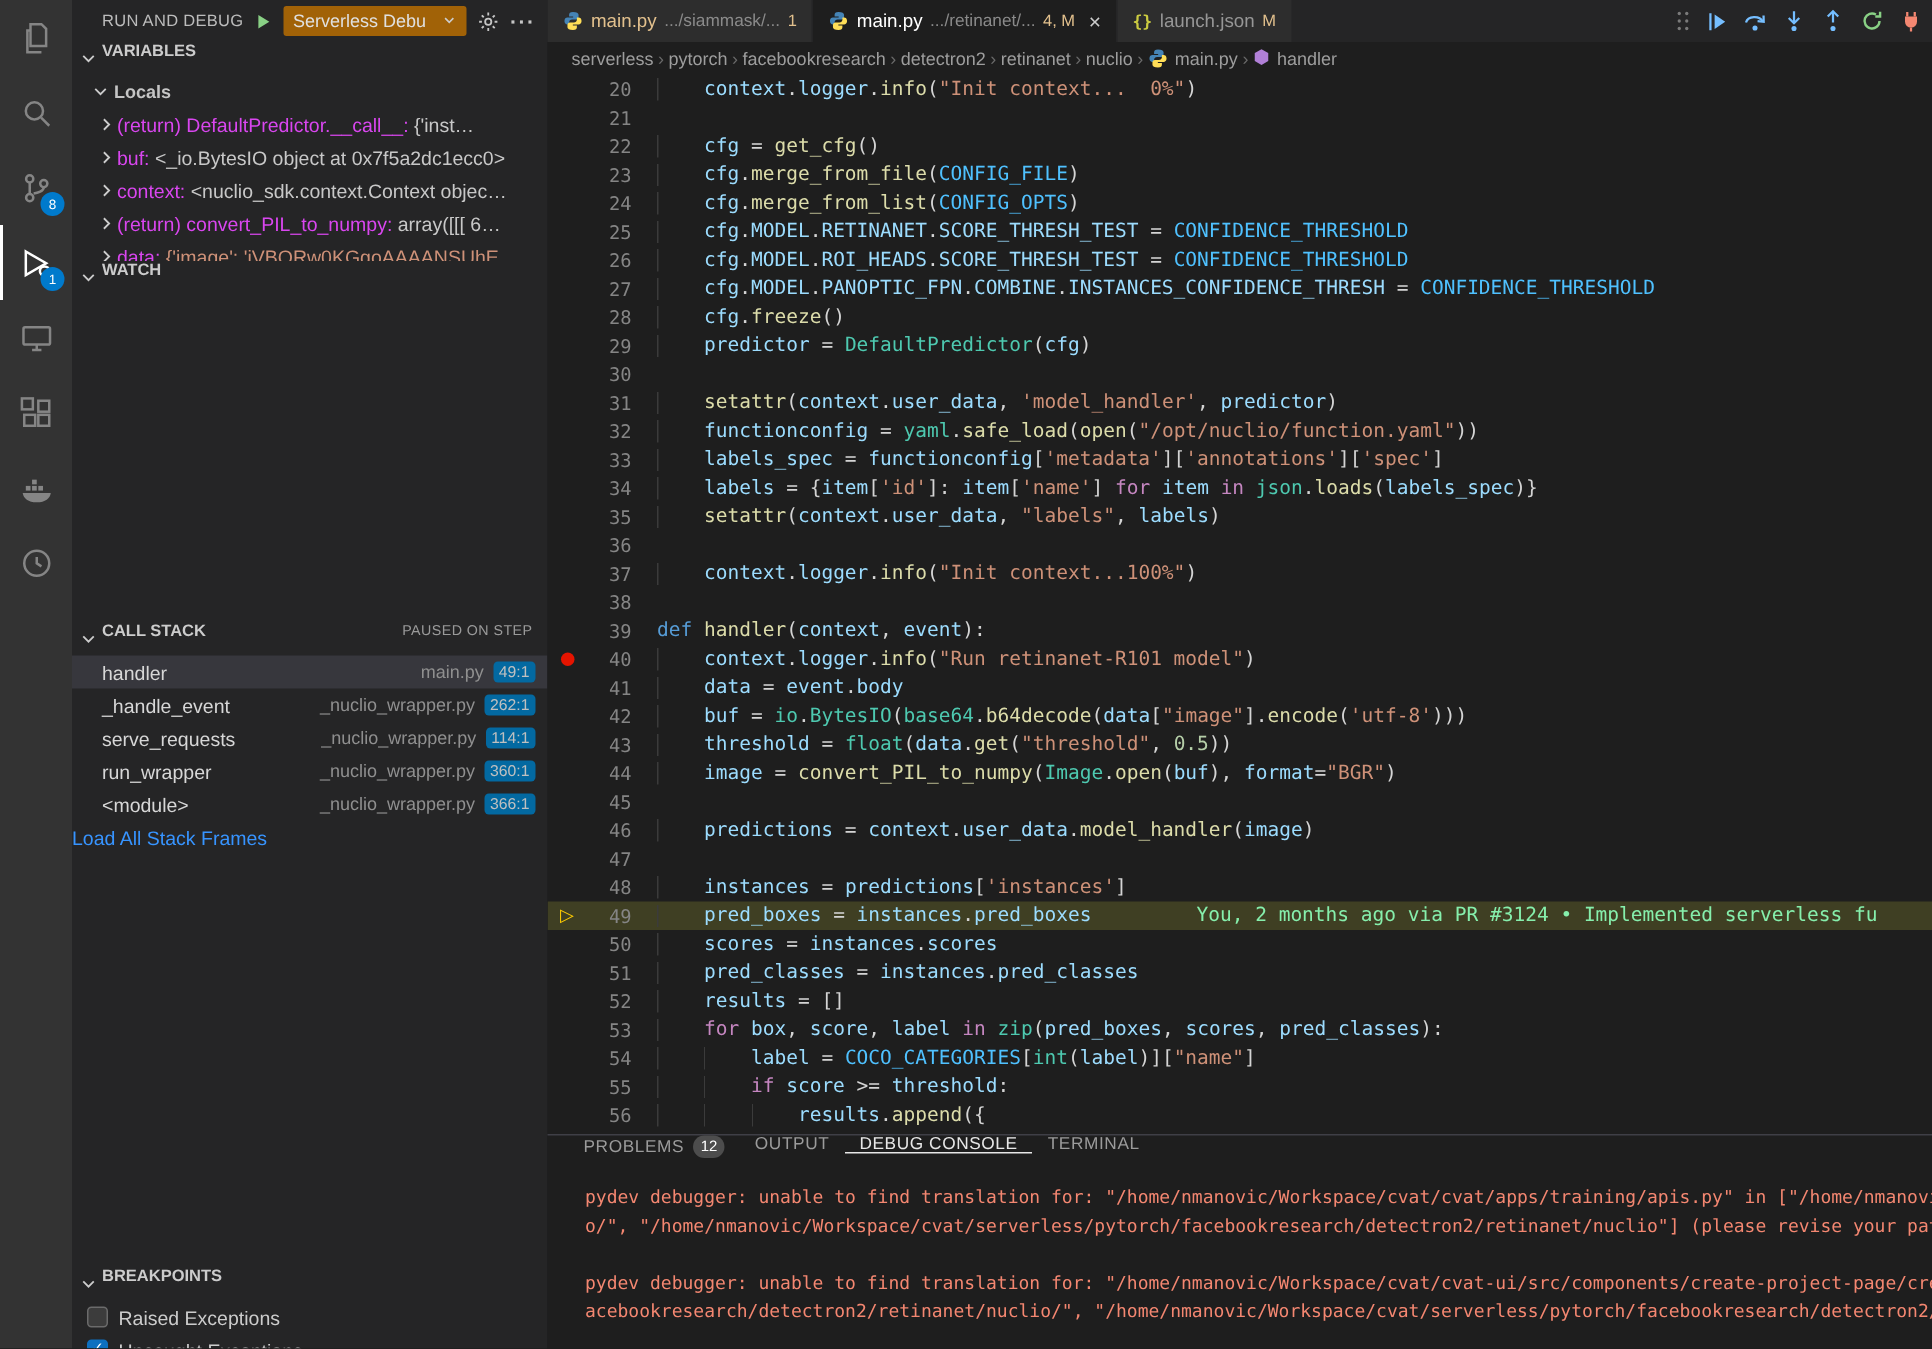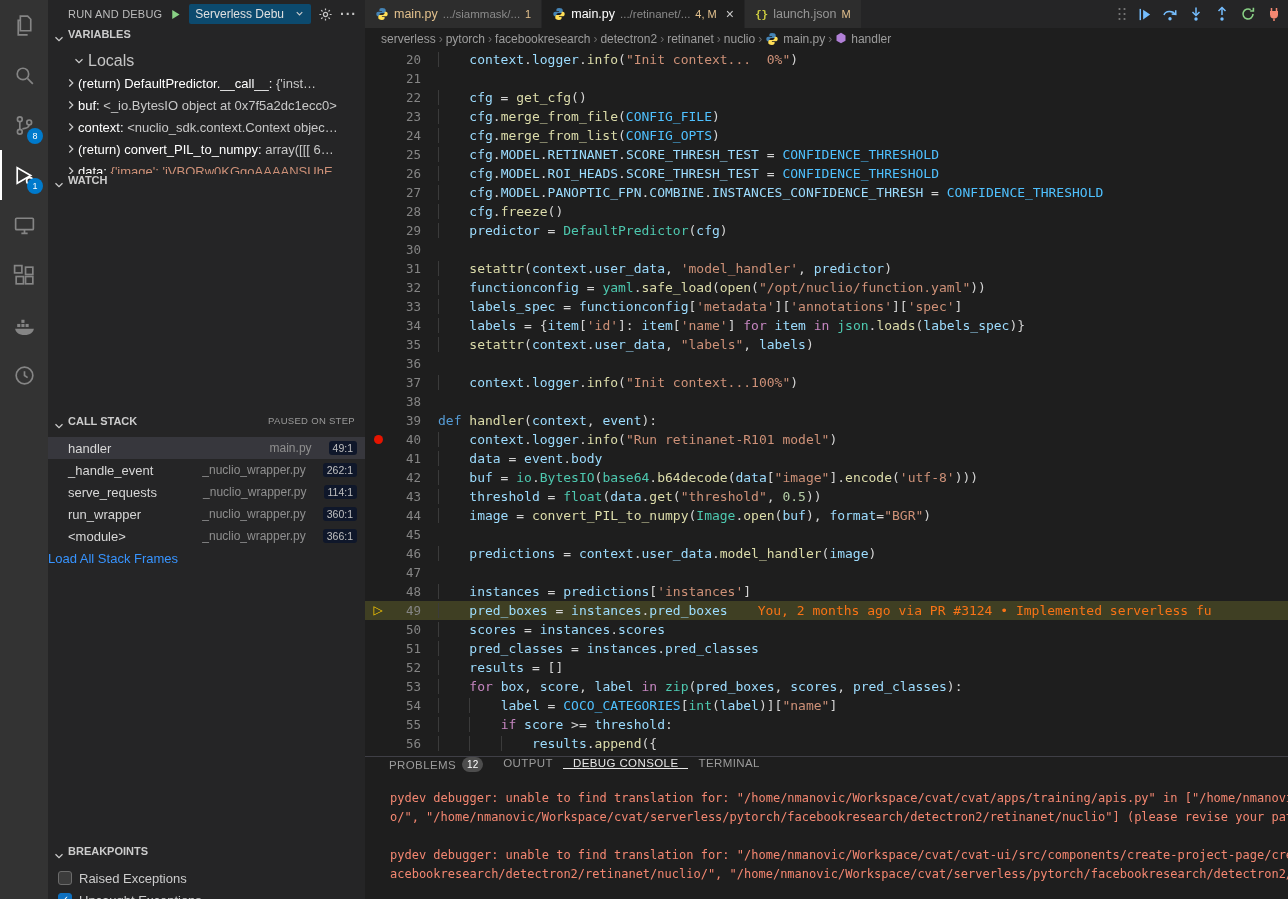--- a/index.html
+++ b/index.html
@@ -11,41 +11,41 @@
   .activitybar{width:48px;flex:none;background:#333333;display:flex;flex-direction:column}
   .ab-item{width:48px;height:50px;display:flex;align-items:center;justify-content:center;color:#858585;position:relative;cursor:pointer}
   .ab-item.active{color:#ffffff;box-shadow:inset 2px 0 0 #ffffff}
   .ab-badge{position:absolute;right:5px;bottom:6px;background:#007acc;color:#fff;border-radius:50%;min-width:16px;height:16px;font-size:9px;line-height:16px;text-align:center;font-family:"Liberation Sans",sans-serif}
 
   
   .sidebar{width:317px;flex:none;background:#252526;display:flex;flex-direction:column;overflow:hidden}
   .side-header{height:28px;flex:none;display:flex;align-items:center;gap:7px;padding:0 8px 0 20px}
   .side-title{font-size:11px;color:#bcbcbc;white-space:nowrap;letter-spacing:.2px}
   .start-btn{display:flex;align-items:center;cursor:pointer}
-  .cfg-dd{flex:1;min-width:0;height:20px;background:#0c4a6e;border-radius:2px;display:flex;align-items:center;padding:0 6px;gap:4px;cursor:pointer}
+  .cfg-dd{flex:1;min-width:0;height:20px;background:#a16207;border-radius:2px;display:flex;align-items:center;padding:0 6px;gap:4px;cursor:pointer}
   .cfg-label{flex:1;font-size:12px;color:#e0e0e0;white-space:nowrap;overflow:hidden}
   .hdr-ic{display:flex;align-items:center;color:#c5c5c5;cursor:pointer}
   .dots{font-size:14px;font-weight:bold;letter-spacing:1px;color:#c5c5c5}
   .sect-header{height:22px;flex:none;display:flex;gap:2px;padding-left:4px;font-size:11px;font-weight:bold;color:#cccccc;cursor:pointer}
   .sect-chev{display:flex;align-items:center}
   .cs-status{margin-left:auto;margin-right:10px;font-weight:normal;font-size:9.5px;color:#9a9a9a;letter-spacing:.3px}
   .vars-body{height:124px;flex:none;overflow:hidden}
-  .scope-row{height:22px;display:flex;align-items:center;padding-left:24px;gap:2px;font-weight:normal;font-size:16px;color:#c5c5c5;cursor:pointer}
+  .scope-row{height:22px;display:flex;align-items:center;padding-left:12px;gap:2px;font-weight:bold;font-size:12px;color:#c5c5c5;cursor:pointer}
   .var-row{height:22px;display:flex;align-items:center;padding-left:16px;white-space:nowrap;overflow:hidden;cursor:pointer}
   .row-chev{display:flex;align-items:center;flex:none}
-  .var-name{color:#ffffff;flex:none}
+  .var-name{color:#d946ef;flex:none}
   .var-val{color:#c8c8c8;overflow:hidden}
   .var-val.str{color:#ce9178}
   .watch-body{height:219px;flex:none}
   .cs-rows{height:110px;flex:none}
   .cs-row{height:22px;display:flex;align-items:center;padding:0 8px 0 20px;cursor:pointer}
   .cs-row.selected{background:#37373d}
   .cs-fn{color:#d7d7d7;white-space:nowrap}
   .cs-file{margin-left:auto;color:#8f8f8f;font-size:12px;white-space:nowrap}
-  .cs-pos{margin-left:17px;background:#0f172a;border-radius:3px;padding:1px 4px;font-size:10.5px;color:#c0c0c0}
+  .cs-pos{margin-left:6px;background:#0369a1;border-radius:3px;padding:1px 4px;font-size:10.5px;color:#c0c0c0}
   .cs-link{height:24px;flex:none;line-height:24px;text-align:left;color:#3794ff;font-size:13px;cursor:pointer}
   .side-spacer{flex:1}
   .bp-sect{height:54px;flex:none;overflow:hidden;display:flex;flex-direction:column}
   .bp-row{height:22px;flex:none;display:flex;align-items:center;gap:7px;padding-left:10px;color:#cccccc;cursor:pointer}
   .cb{width:14px;height:14px;flex:none;border:1px solid #6b6b6b;background:#3c3c3c;border-radius:3px;font-size:10px;line-height:12px;text-align:center;color:#fff}
   .cb.checked{background:#0e70c0;border-color:#0e70c0}
 
   
   .main{flex:1;min-width:0;display:flex;flex-direction:column;background:#1e1e1e}
   .tabbar{height:28px;flex:none;background:#252526;display:flex;position:relative}
@@ -70,21 +70,21 @@
   .eline{display:flex;height:19px;line-height:19px;white-space:pre}
   .eline.cur{background:rgba(255,255,64,0.15)}
   .glyph{width:26px;flex:none;display:flex;align-items:center;justify-content:center}
   .bp-dot{width:9px;height:9px;border-radius:50%;background:#e51400}
   .cur-arrow{color:#ffcc00;font-size:12px;font-family:"DejaVu Sans",sans-serif}
   .lnum{width:30px;flex:none;text-align:right;color:#858585;margin-right:17px;font-size:12.5px}
   .code{flex:1;overflow:hidden}
   .ig{box-shadow:inset 1px 0 0 #3b3b3b}
   .t-p{color:#d4d4d4}.t-v{color:#9cdcfe}.t-f{color:#dcdcaa}.t-c{color:#4ec9b0}
   .t-s{color:#ce9178}.t-n{color:#b5cea8}.t-k{color:#c586c0}.t-d{color:#569cd6}.t-C{color:#4fc1ff}
-  .blame{color:#f97316;margin-left:30px}
+  .blame{color:#86efac;margin-left:70px}
 
   
   .panel{height:143px;flex:none;border-top:1px solid #3f3f46;display:flex;flex-direction:column;background:#1e1e1e}
   .panel-tabs{height:28px;flex:none;display:flex;align-items:flex-start;padding-left:14px}
   .ptab{display:flex;align-items:center;gap:6px;padding:0 10px;font-size:11.5px;letter-spacing:.4px;color:#9b9b9b;cursor:pointer}
   .ptab.active{color:#e7e7e7;box-shadow:inset 0 -1px 0 #e7e7e7}
   .pill{background:#4d4d4d;color:#ffffff;border-radius:9px;padding:0 5px;height:15px;line-height:15px;font-size:10px;letter-spacing:0}
   .console{flex:1;overflow:hidden;padding:4px 0 0 25px;font-family:"DejaVu Sans Mono","Liberation Mono",monospace;font-size:12px;color:#f48771}
   .cline{height:19px;line-height:19px;white-space:pre}
 </style>

